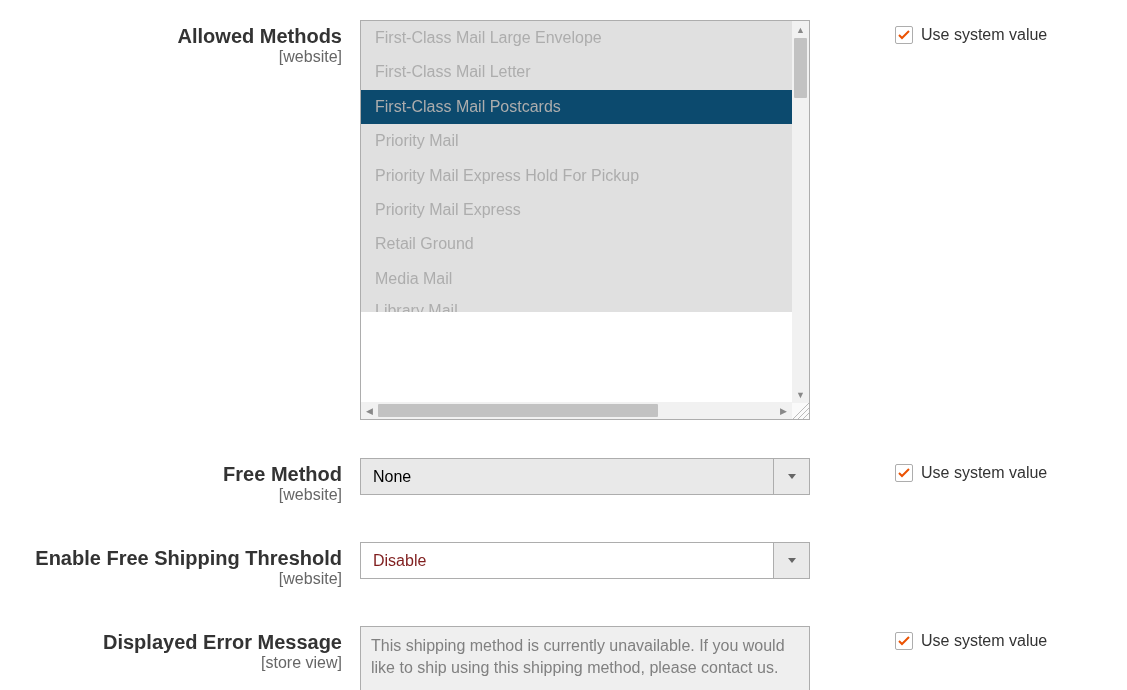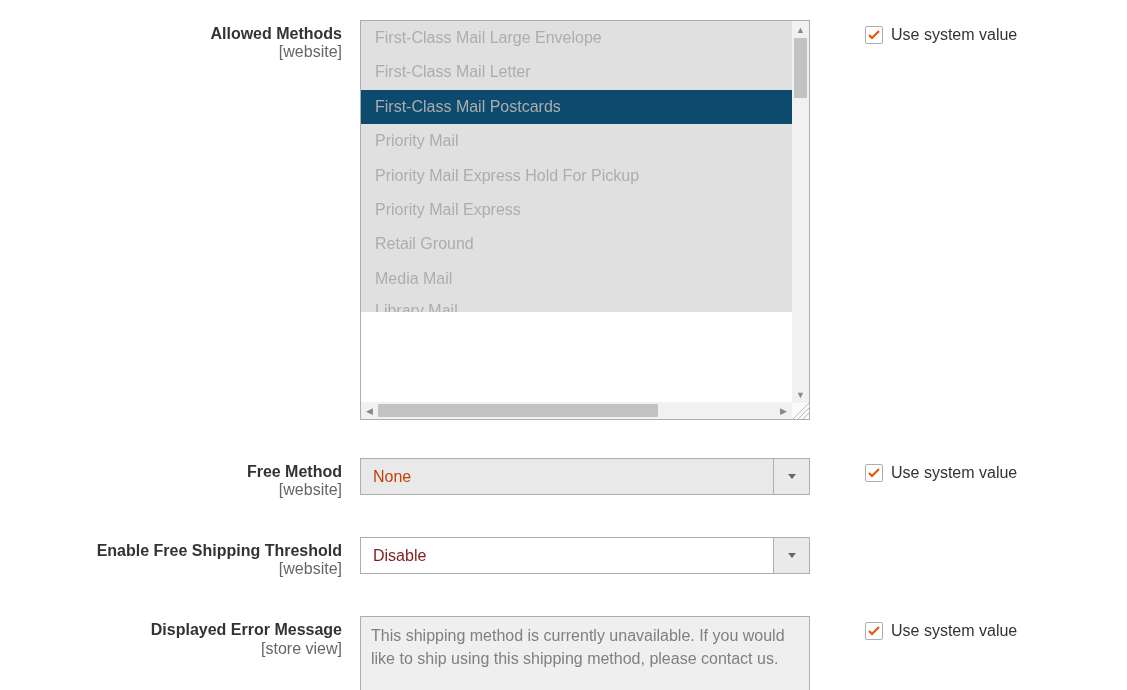--- a/index.html
+++ b/index.html
@@ -17,37 +17,37 @@
       margin-bottom: 38px;
     }
     .label-col {
       width: 360px;
       flex-shrink:0;
       text-align:right;
       padding-right: 18px;
       padding-top: 4px;
     }
     .label-main {
-      font-size: 16px;
+      font-size: 20px;
       font-weight: 600;
       color: #333;
       line-height:1.2;
     }
     .label-scope {
       font-size: 16px;
       color: #666;
       margin-top: 0px;
       display:block;
     }
     .field-col {
       width: 450px;
       flex-shrink:0;
     }
     .side-col {
-      padding-left: 55px;
+      padding-left: 85px;
       padding-top: 6px;
       display:flex;
       align-items:center;
       gap:8px;
     }
 
     
     .multi-list {
       width:100%;
       height:400px;
@@ -98,21 +98,21 @@
         linear-gradient(135deg, transparent 0 50%, #bbb 50% 55%, transparent 55% 65%, #bbb 65% 70%, transparent 70% 80%, #bbb 80% 85%, transparent 85%);
     }
 
     
     .select-row { display:flex; width:100%; height:37px; }
     .select-row .sel-text {
       flex:1; border:1px solid #adadad; border-right:none;
       padding: 6px 12px; font-size:16px; color:#7f1d1d; background:#fff;
       display:flex; align-items:center;
     }
-    .select-row.disabled .sel-text { background:#e9e9e9; color:#c2410c; }
+    .select-row.disabled .sel-text { background:#e9e9e9; color:#000000; }
     .select-row .sel-btn {
       width:37px; border:1px solid #adadad; background:#eaeaea;
       display:flex; align-items:center; justify-content:center;
     }
     .select-row.disabled .sel-btn { }
     .caret {
       width:0; height:0; border-left:4px solid transparent; border-right:4px solid transparent;
       border-top:5px solid #666;
     }
 

